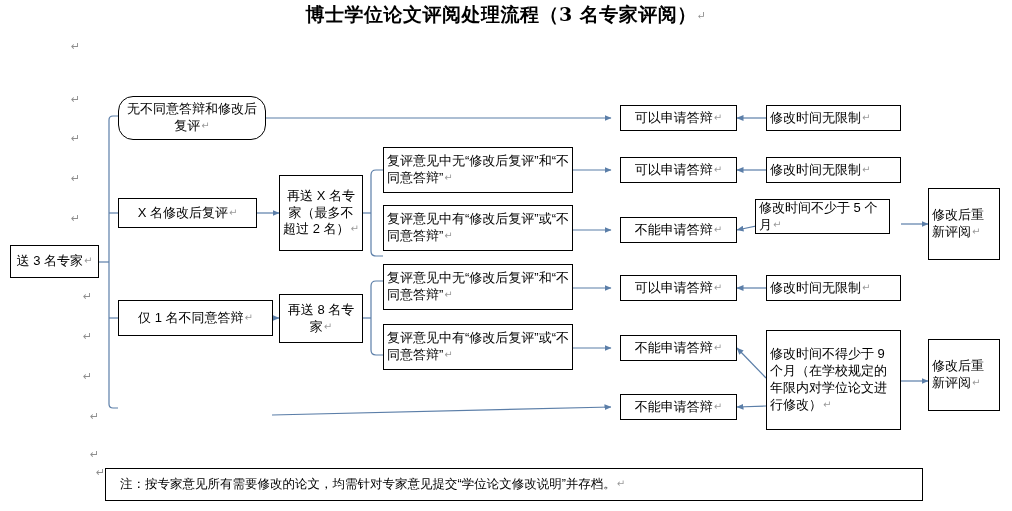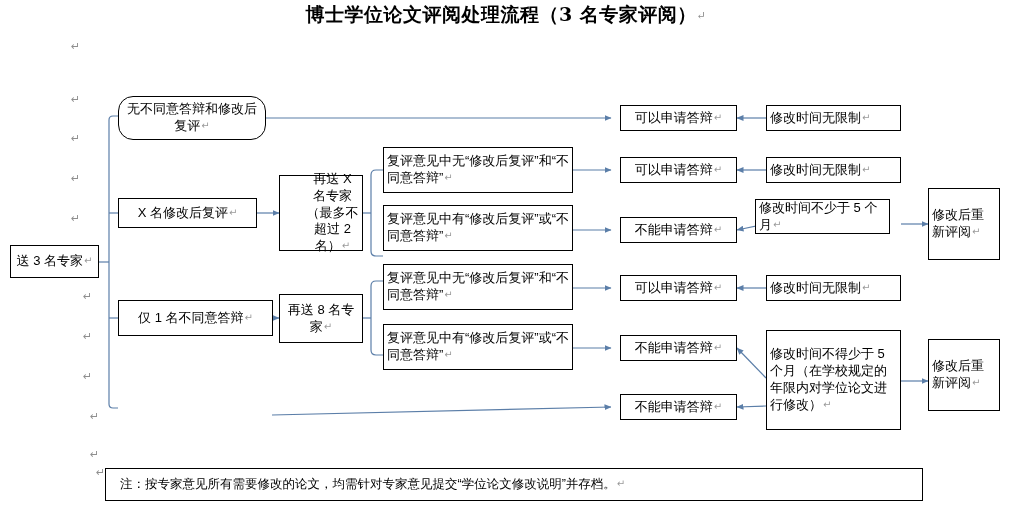--- a/index.html
+++ b/index.html
@@ -166,21 +166,21 @@
 
   <div class="box center" style="left:118px; top:198px; width:139px; height:30px;justify-content:center;">
     <span class="txt"><span>X 名修改后复评</span><span class="pil">↵</span></span>
   </div>
 
   <div class="box center" style="left:118px; top:300px; width:155px; height:36px;">
     <span class="txt"><span>仅 1 名不同意答辩</span><span class="pil">↵</span></span>
   </div>
 
 
-  <div class="box center" style="left:279px; top:175px; width:84px; height:76px;padding-left:26px;">
+  <div class="box center" style="left:279px; top:175px; width:84px; height:76px;">
     <span class="txt"><span>再送 X 名专家（最多不超过 2 名）</span><span class="pil">↵</span></span>
   </div>
 
   <div class="box center" style="left:279px; top:294px; width:84px; height:49px;">
     <span class="txt"><span>再送 8 名专家</span><span class="pil">↵</span></span>
   </div>
 
   <div class="box left" style="left:383px; top:147px; width:190px; height:46px;">
     <span class="txt"><span>复评意见中无“修改后复评”和“不同意答辩”</span><span class="pil">↵</span></span>
   </div>
@@ -231,21 +231,21 @@
 
   <div class="box left" style="left:755px; top:199px; width:135px; height:35px;">
     <span class="txt"><span>修改时间不少于 5 个月</span><span class="pil">↵</span></span>
   </div>
 
   <div class="box left" style="left:766px; top:275px; width:135px; height:26px;">
     <span class="txt"><span>修改时间无限制</span><span class="pil">↵</span></span>
   </div>
 
   <div class="box left" style="left:766px; top:330px; width:135px; height:100px;">
-    <span class="txt"><span>修改时间不得少于 5 个月（在学校规定的年限内对学位论文进行修改）</span><span class="pil">↵</span></span>
+    <span class="txt"><span>修改时间不得少于 9 个月（在学校规定的年限内对学位论文进行修改）</span><span class="pil">↵</span></span>
   </div>
 
   <div class="box left" style="left:928px; top:188px; width:72px; height:72px;">
     <span class="txt"><span>修改后重新评阅</span><span class="pil">↵</span></span>
   </div>
 
   <div class="box left" style="left:928px; top:339px; width:72px; height:72px;">
     <span class="txt"><span>修改后重新评阅</span><span class="pil">↵</span></span>
   </div>
 

